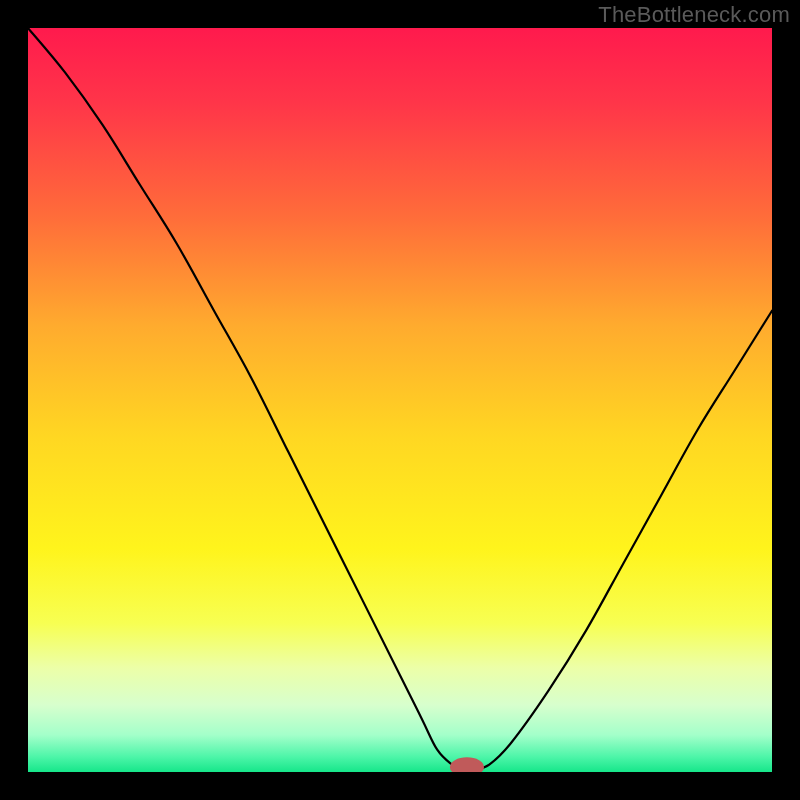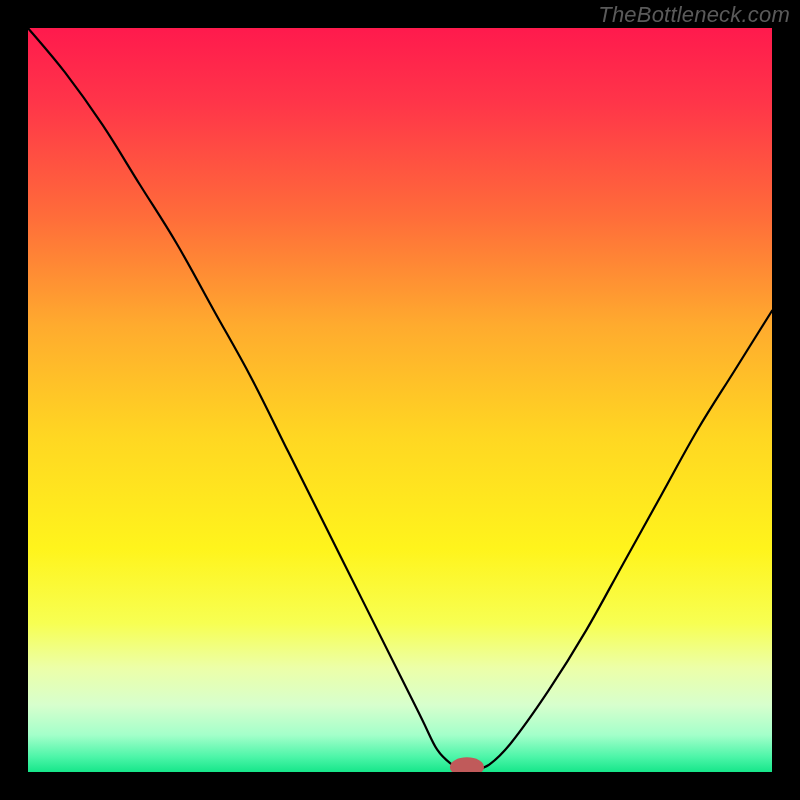--- a/index.html
+++ b/index.html
@@ -9,21 +9,20 @@
     height: 800px;
     overflow: hidden;
     background: #000;
     font-family: Arial, Helvetica, sans-serif;
   }
   .frame {
     position: relative;
     width: 800px;
     height: 800px;
     background: #000;
-    font-style: italic;
   }
   .watermark {
     position: absolute;
     top: 2px;
     right: 10px;
     color: #5a5a5a;
     font-size: 22px;
     font-weight: 500;
     letter-spacing: 0.2px;
     z-index: 5;

